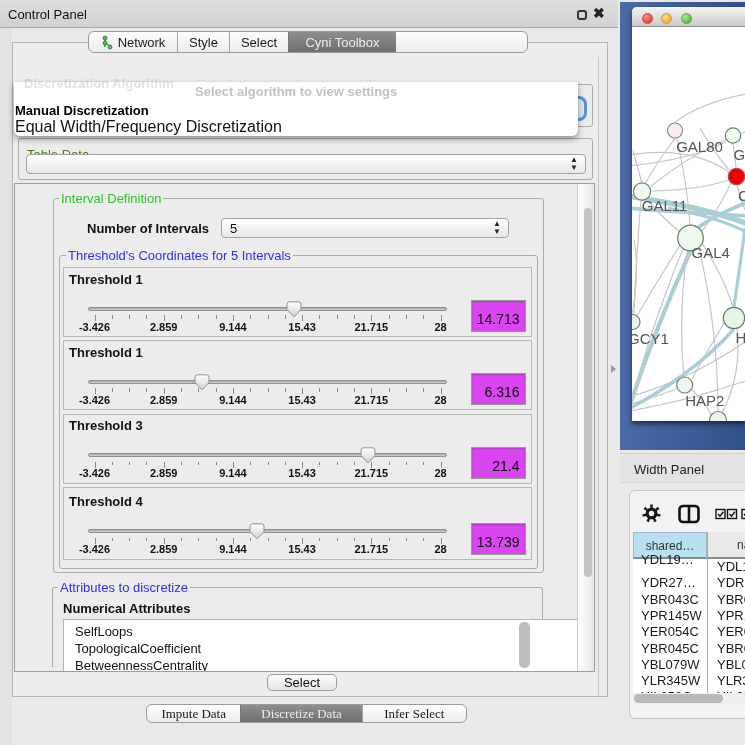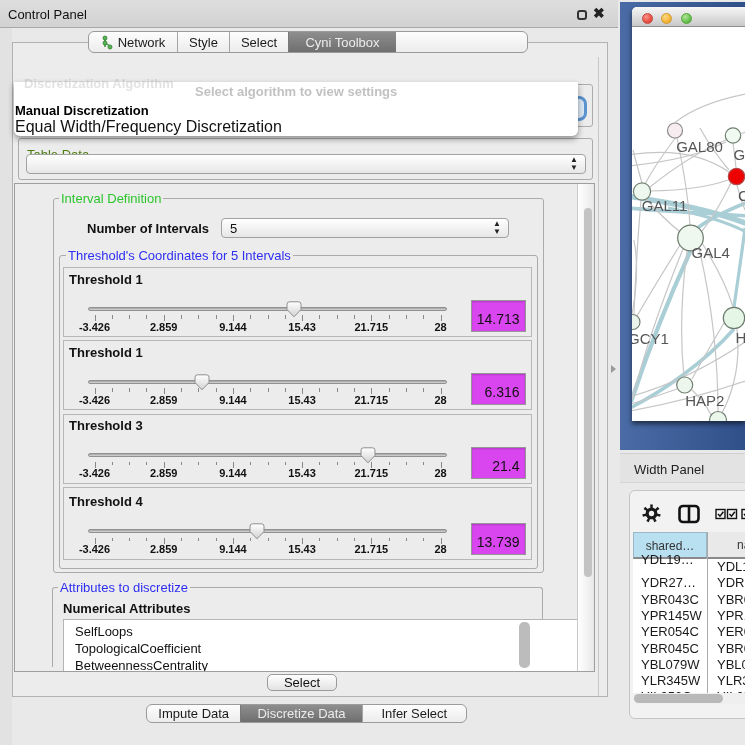--- a/index.html
+++ b/index.html
@@ -12,21 +12,21 @@
 #topbar { left:0; top:0; width:618px; height:28px; background:linear-gradient(#dedede,#d2d2d2); border-bottom:1px solid #a8a8a8; }
 #topbar .title { position:absolute; left:8px; top:7px; font-size:13px; color:#111; }
 #float-ico { position:absolute; left:577px; top:10px; width:10px; height:10px; border:2px solid #333; border-radius:3px; }
 #close-ico { position:absolute; left:593px; top:5px; font-size:14px; font-weight:bold; color:#222; }
 
 .tabbar { display:flex; border:1px solid #9b9b9b; border-radius:6px; background:linear-gradient(#fdfdfd,#ececec); overflow:hidden; }
 .tabbar .tab { font-size:13px; color:#1a1a1a; display:flex; align-items:center; justify-content:center; border-left:1px solid #a5a5a5; }
 .tabbar .tab:first-child { border-left:none; }
 .tabbar .tab.sel { background:linear-gradient(#8e8e8e,#6f6f6f); color:#ececec; border-left-color:#787878; }
 #toptabs { left:88px; top:31px; width:440px; height:22px; z-index:5; }
-#bottabs { left:146px; top:704px; width:321px; height:19px; z-index:5; }
+#bottabs { left:146px; top:704px; width:321px; height:19px; z-index:5;font-family:Liberation Serif, serif; }
 
 #panel { left:12px; top:42px; width:596px; height:655px; border:1px solid #b2b2b2; background:#ececec; }
 .group { position:absolute; border:1px solid #ababab; border-radius:3px; }
 .gtitle { position:absolute; font-size:13px; background:#ececec; padding:0 2px; white-space:nowrap; }
 
 .combo { position:absolute; border:1px solid #a2a2a2; border-radius:4px; background:linear-gradient(#ffffff,#e7e7e7); font-size:13px; color:#111; }
 .combo .txt { position:absolute; left:8px; top:2px; }
 .combo .arr { position:absolute; right:7px; top:1px; font-size:8px; color:#222; line-height:8px; text-align:center; }
 
 #scrollpane { left:14px; top:183px; width:581px; height:489px; border:1px solid #9e9e9e; background:#ececec; overflow:hidden; }

